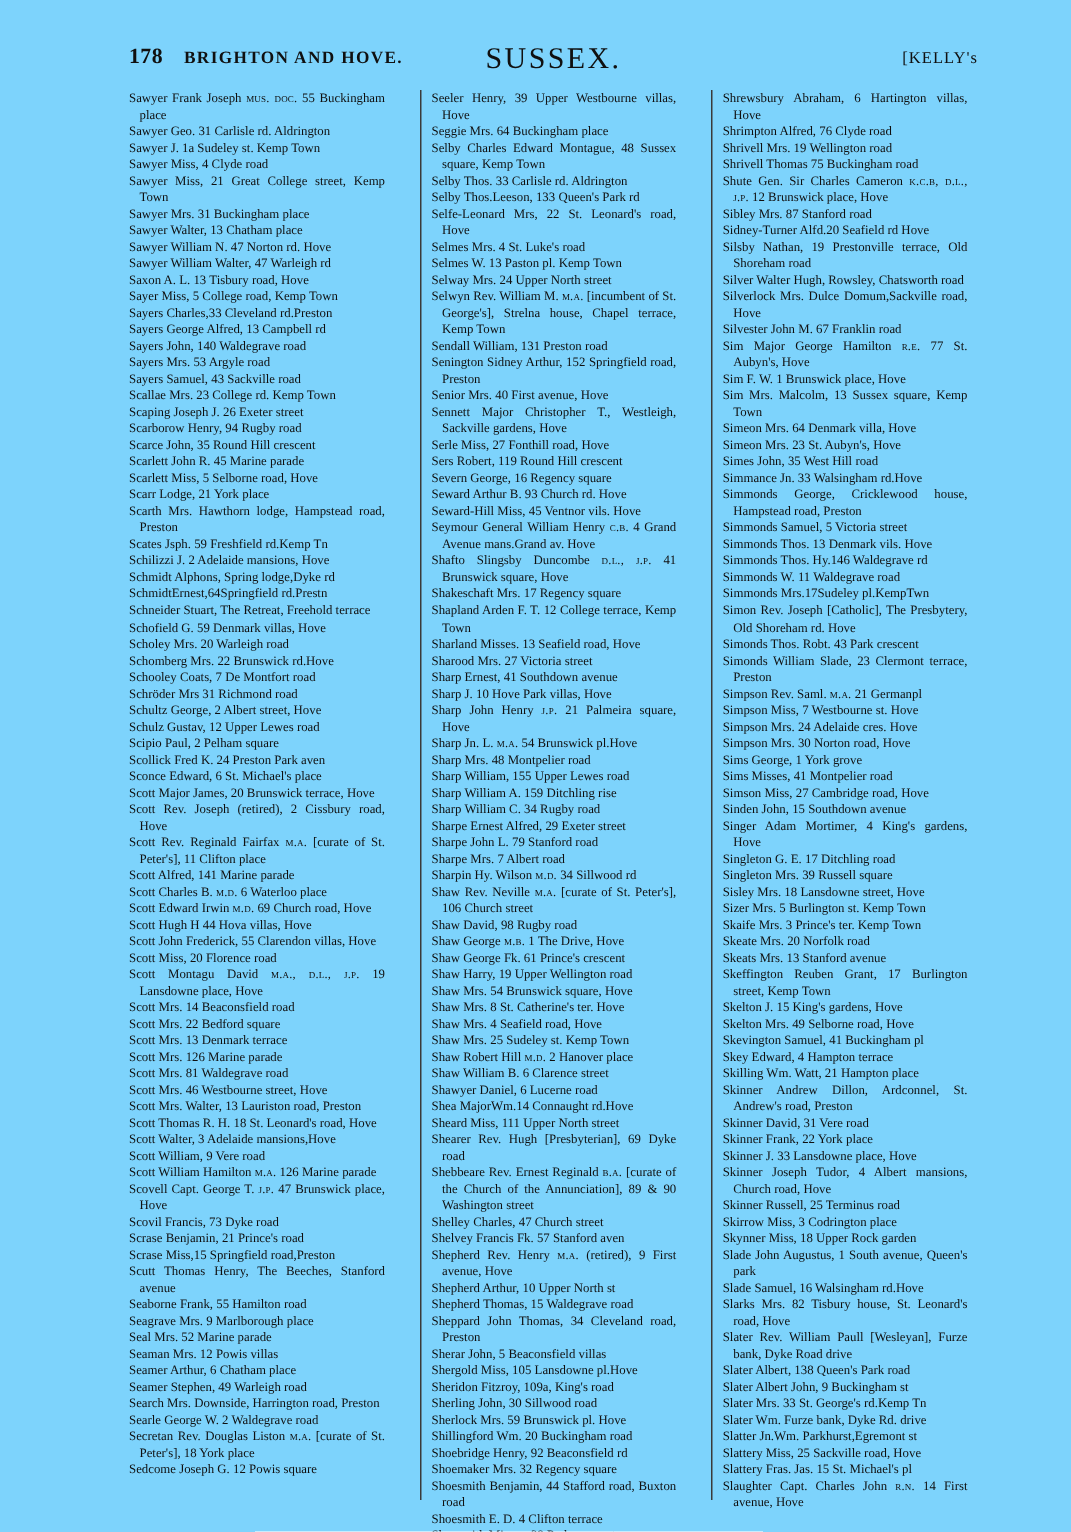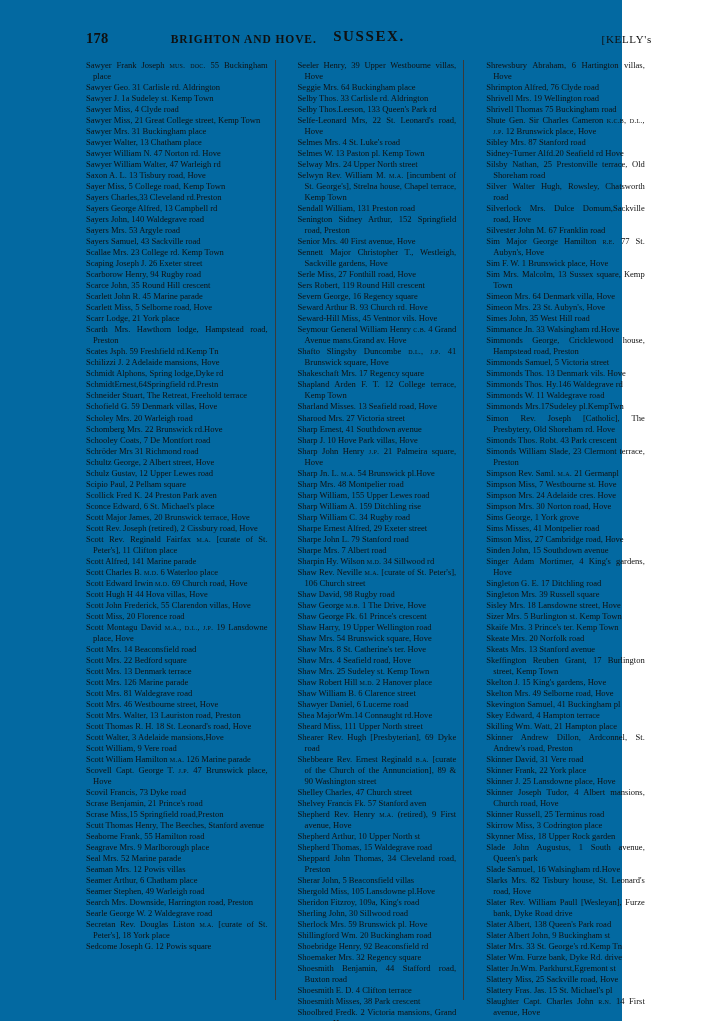--- a/index.html
+++ b/index.html
@@ -13,23 +13,23 @@
     height: 1021px;
     position: relative;
     font-family: "Liberation Serif", "DejaVu Serif", serif;
     color: #101010;
     overflow: hidden;
   }
   .page {
     position: absolute;
     left: 0;
     top: 0;
-    width: 622px;
+    width: 714px;
     height: 1021px;
-    background: #0369a1;
+    background: #7dd3fc;
     box-sizing: border-box;
     padding: 0;
   }
 
   
   .running-head {
     position: absolute;
     left: 86px;
     top: 30px;
     width: 566px;
@@ -46,56 +46,55 @@
   .folio {
     font-size: 14.5px;
     font-weight: bold;
     letter-spacing: 0.3px;
     margin-right: 14px;
   }
   .rh-place {
     font-size: 11.5px;
     font-weight: bold;
     letter-spacing: 0.9px;
-    margin-left: 48px;
   }
   .rh-county {
     position: absolute;
     left: 50%;
     transform: translateX(-50%);
-    font-size: 15px;
+    font-size: 20px;
     letter-spacing: 1.6px;
-    font-weight: bold;
+    font-weight: normal;
     top: -2px;
   }
   .rh-right {
     font-size: 11px;
     letter-spacing: 0.7px;
     margin-left: auto;
   }
 
   
   .columns {
     position: absolute;
     left: 86px;
     top: 60px;
     width: 566px;
     height: 940px;
     display: flex;
-    gap: 0;
+    gap: 16px;
   }
   .col {
     width: 188.6px;
     box-sizing: border-box;
     padding-right: 7px;
     position: relative;
   }
   .col + .col {
     border-left: 1px solid #3a3a3a;
-    padding-left: 22px;
+    padding-left: 7px;
   }
   .col-inner {
     font-size: 8.55px;
     line-height: 11.02px;
   }
   .entry {
     margin: 0;
     padding: 0;
     text-indent: 0;
     padding-left: 7px;
@@ -205,20 +204,21 @@
           <div class="entry just">Search Mrs. Downside, Harrington road, Preston</div>
           <div class="entry just">Searle George W. 2 Waldegrave road</div>
           <div class="entry just">Secretan Rev. Douglas Liston <span class="q">m.a.</span> [curate of St. Peter's], 18 York place</div>
           <div class="entry just">Sedcome Joseph G. 12 Powis square</div>
         </div>
     </div>
     <div class="col">
       <div class="col-inner">
           <div class="entry just">Seeler Henry, 39 Upper Westbourne villas, Hove</div>
           <div class="entry just">Seggie Mrs. 64 Buckingham place</div>
+          <div class="entry just">Selby Charles Edward Montague, 48 Sussex square, Kemp Town</div>
           <div class="entry just">Selby Thos. 33 Carlisle rd. Aldrington</div>
           <div class="entry just">Selby Thos.Leeson, 133 Queen's Park rd</div>
           <div class="entry just">Selfe-Leonard Mrs, 22 St. Leonard's road, Hove</div>
           <div class="entry just">Selmes Mrs. 4 St. Luke's road</div>
           <div class="entry just">Selmes W. 13 Paston pl. Kemp Town</div>
           <div class="entry just">Selway Mrs. 24 Upper North street</div>
           <div class="entry just">Selwyn Rev. William M. <span class="q">m.a.</span> [incumbent of St. George's], Strelna house, Chapel terrace, Kemp Town</div>
           <div class="entry just">Sendall William, 131 Preston road</div>
           <div class="entry just">Senington Sidney Arthur, 152 Springfield road, Preston</div>
           <div class="entry just">Senior Mrs. 40 First avenue, Hove</div>
@@ -286,21 +286,21 @@
     </div>
     <div class="col">
       <div class="col-inner">
           <div class="entry just">Shrewsbury Abraham, 6 Hartington villas, Hove</div>
           <div class="entry just">Shrimpton Alfred, 76 Clyde road</div>
           <div class="entry just">Shrivell Mrs. 19 Wellington road</div>
           <div class="entry just">Shrivell Thomas  75 Buckingham road</div>
           <div class="entry just">Shute Gen. Sir Charles Cameron <span class="q">k.c.b, d.l., j.p.</span> 12 Brunswick place, Hove</div>
           <div class="entry just">Sibley Mrs. 87 Stanford road</div>
           <div class="entry just">Sidney-Turner Alfd.20 Seafield rd Hove</div>
-          <div class="entry just">Silsby Nathan, 25 Prestonville terrace, Old Shoreham road</div>
+          <div class="entry just">Silsby Nathan, 19 Prestonville terrace, Old Shoreham road</div>
           <div class="entry just">Silver Walter Hugh, Rowsley, Chatsworth road</div>
           <div class="entry just">Silverlock Mrs. Dulce Domum,Sackville road, Hove</div>
           <div class="entry just">Silvester John M. 67 Franklin road</div>
           <div class="entry just">Sim Major George Hamilton <span class="q">r.e.</span> 77 St. Aubyn's, Hove</div>
           <div class="entry just">Sim F. W. 1 Brunswick place, Hove</div>
           <div class="entry just">Sim Mrs. Malcolm, 13 Sussex square, Kemp Town</div>
           <div class="entry just">Simeon Mrs. 64 Denmark villa, Hove</div>
           <div class="entry just">Simeon Mrs. 23 St. Aubyn's, Hove</div>
           <div class="entry just">Simes John, 35 West Hill road</div>
           <div class="entry just">Simmance Jn. 33 Walsingham rd.Hove</div>
@@ -331,21 +331,21 @@
           <div class="entry just">Skeats Mrs. 13 Stanford avenue</div>
           <div class="entry just">Skeffington Reuben Grant, 17 Burlington street, Kemp Town</div>
           <div class="entry just">Skelton J. 15 King's gardens, Hove</div>
           <div class="entry just">Skelton Mrs. 49 Selborne road, Hove</div>
           <div class="entry just">Skevington Samuel, 41 Buckingham pl</div>
           <div class="entry just">Skey Edward, 4 Hampton terrace</div>
           <div class="entry just">Skilling Wm. Watt, 21 Hampton place</div>
           <div class="entry just">Skinner Andrew Dillon, Ardconnel, St. Andrew's road, Preston</div>
           <div class="entry just">Skinner David, 31 Vere road</div>
           <div class="entry just">Skinner Frank, 22 York place</div>
-          <div class="entry just">Skinner J. 25 Lansdowne place, Hove</div>
+          <div class="entry just">Skinner J. 33 Lansdowne place, Hove</div>
           <div class="entry just">Skinner Joseph Tudor, 4 Albert mansions, Church road, Hove</div>
           <div class="entry just">Skinner Russell, 25 Terminus road</div>
           <div class="entry just">Skirrow Miss, 3 Codrington place</div>
           <div class="entry just">Skynner Miss, 18 Upper Rock garden</div>
           <div class="entry just">Slade John Augustus, 1 South avenue, Queen's park</div>
           <div class="entry just">Slade Samuel, 16 Walsingham rd.Hove</div>
           <div class="entry just">Slarks Mrs. 82 Tisbury house, St. Leonard's road, Hove</div>
           <div class="entry just">Slater Rev. William Paull [Wesleyan], Furze bank, Dyke Road drive</div>
           <div class="entry just">Slater Albert, 138 Queen's Park road</div>
           <div class="entry just">Slater Albert John, 9 Buckingham st</div>

